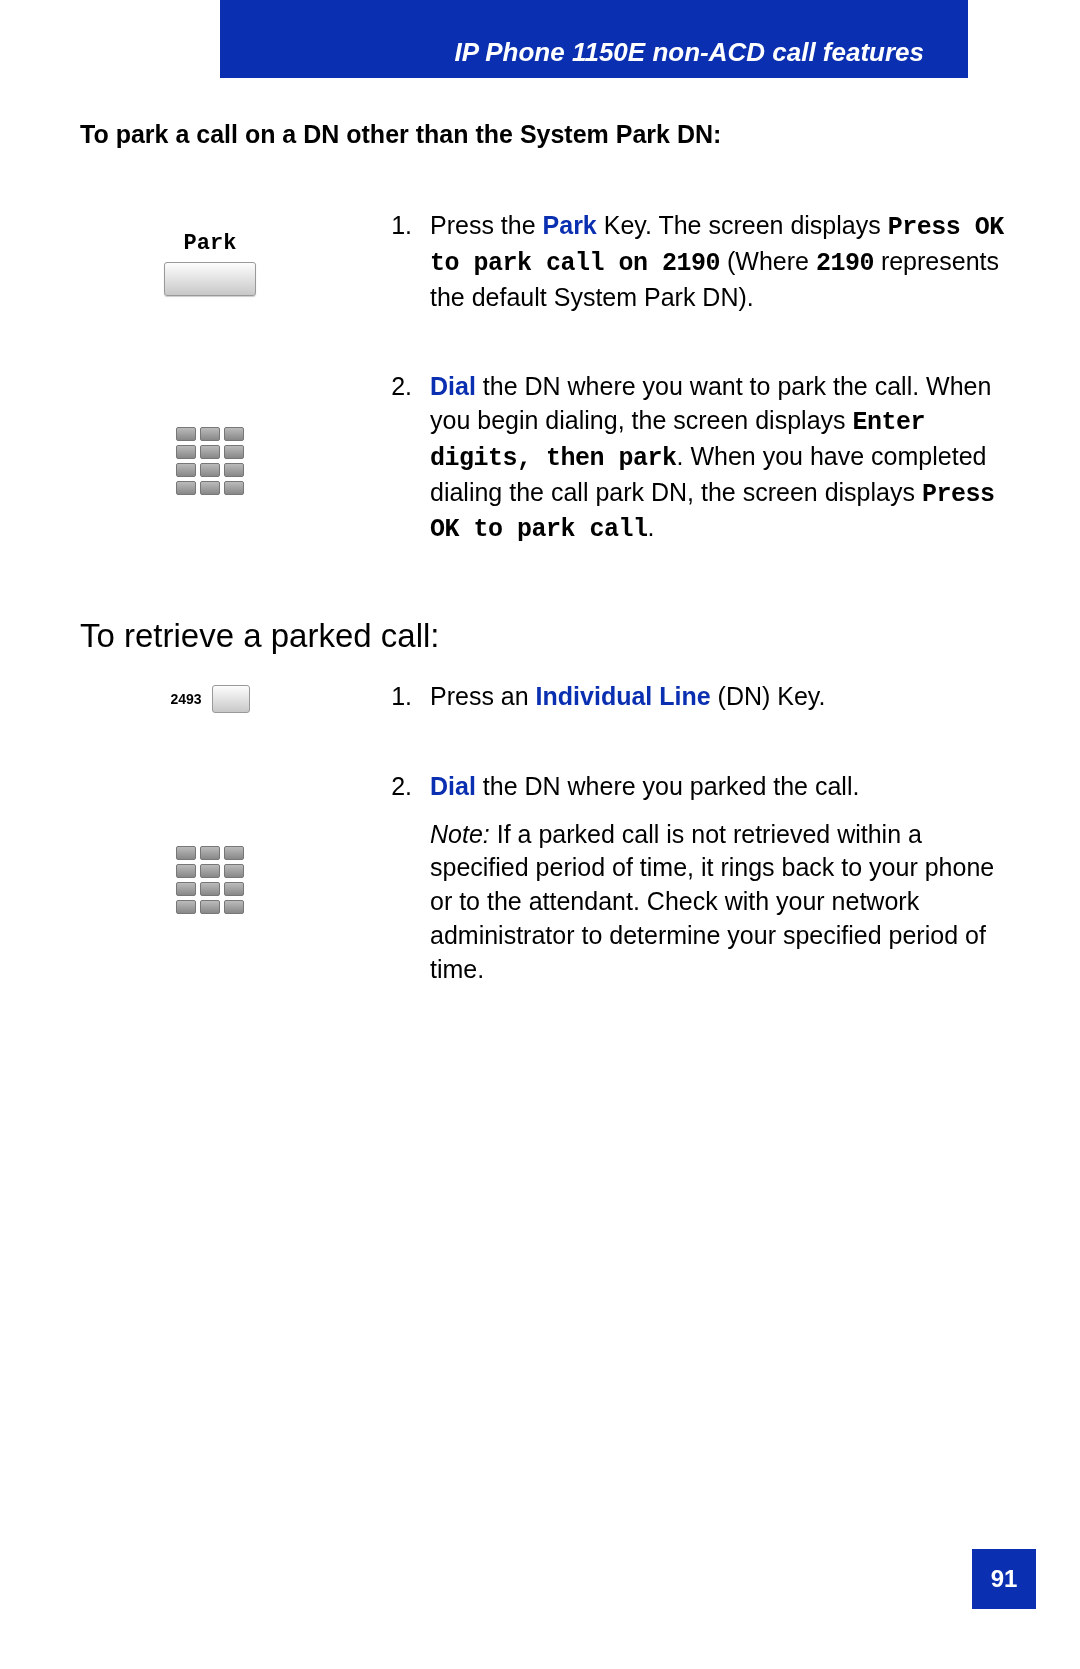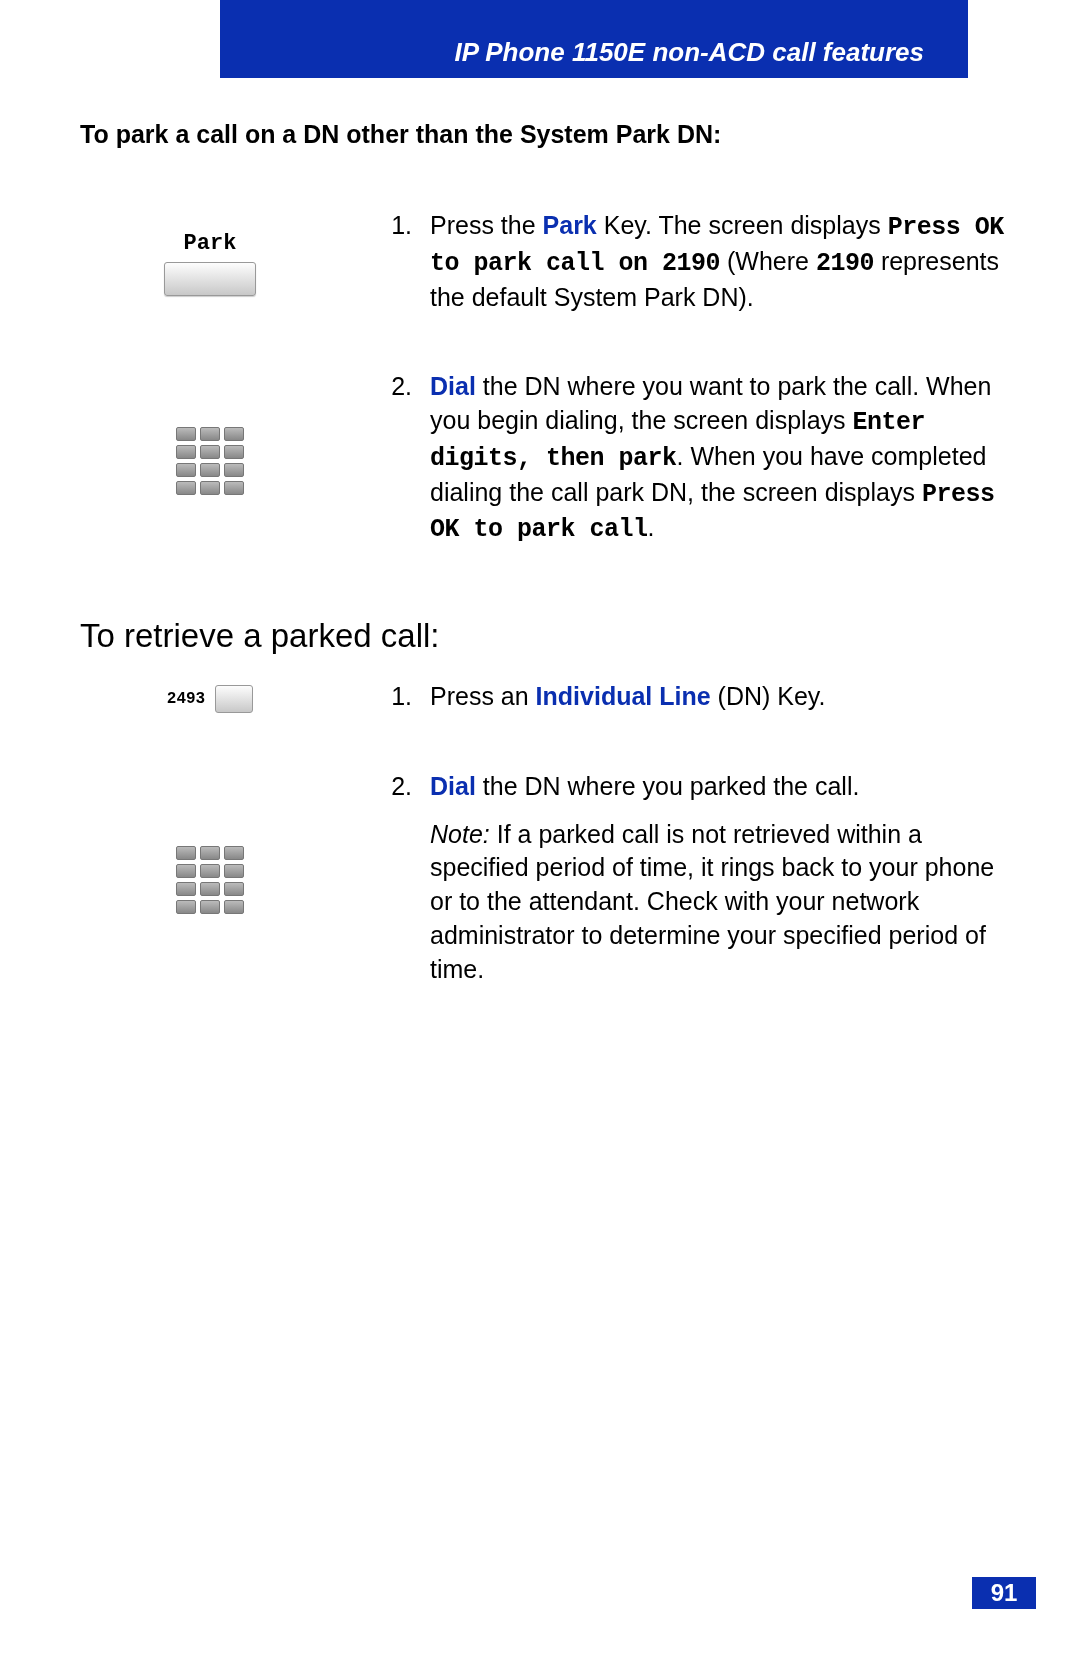--- a/index.html
+++ b/index.html
@@ -122,37 +122,37 @@
     border: 1px solid #777;
     border-radius: 2px;
   }
   
   .linekey-wrap {
     display: flex;
     align-items: center;
     gap: 10px;
   }
   .linekey-label {
-    font-family: Liberation Mono, monospace;
-    font-weight: bold;
-    font-size: 16px;
+    font-family: Liberation Sans, sans-serif;
+    font-weight: bold;
+    font-size: 14px;
   }
   .linekey-btn {
     width: 36px;
     height: 26px;
     border: 1px solid #999;
     border-radius: 3px;
     background: linear-gradient(#fdfdfd, #c8c8c8);
   }
   .page-num {
     position: absolute;
     right: 44px;
     bottom: 60px;
     width: 64px;
-    height: 32px;
+    height: 60px;
     background: #0a2fb0;
     color: #fff;
     font-weight: bold;
     font-size: 24px;
     display: flex;
     align-items: center;
     justify-content: center;
   }
   .note-block {
     margin-top: 14px;

